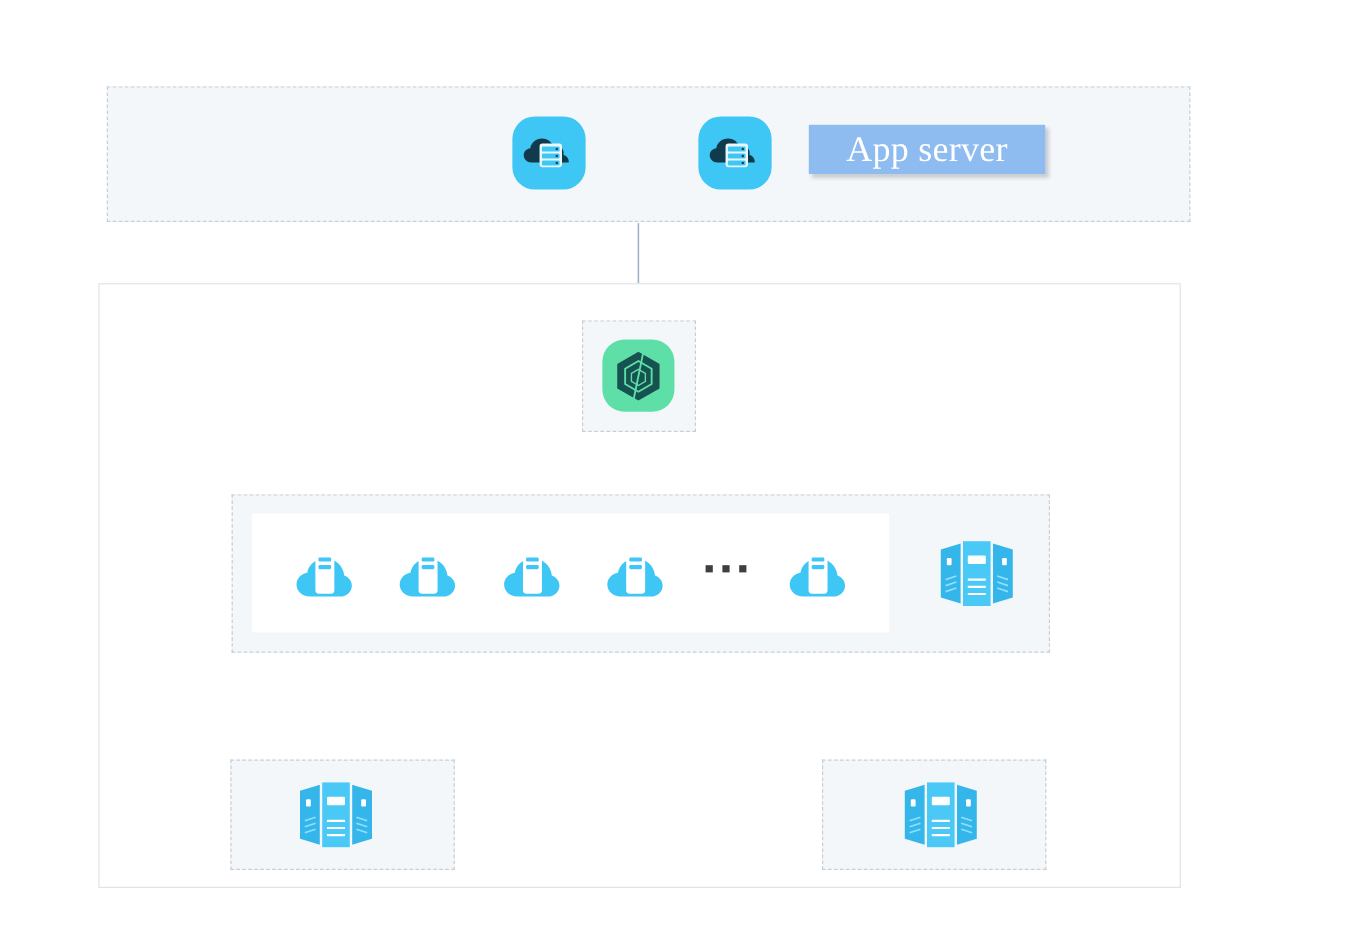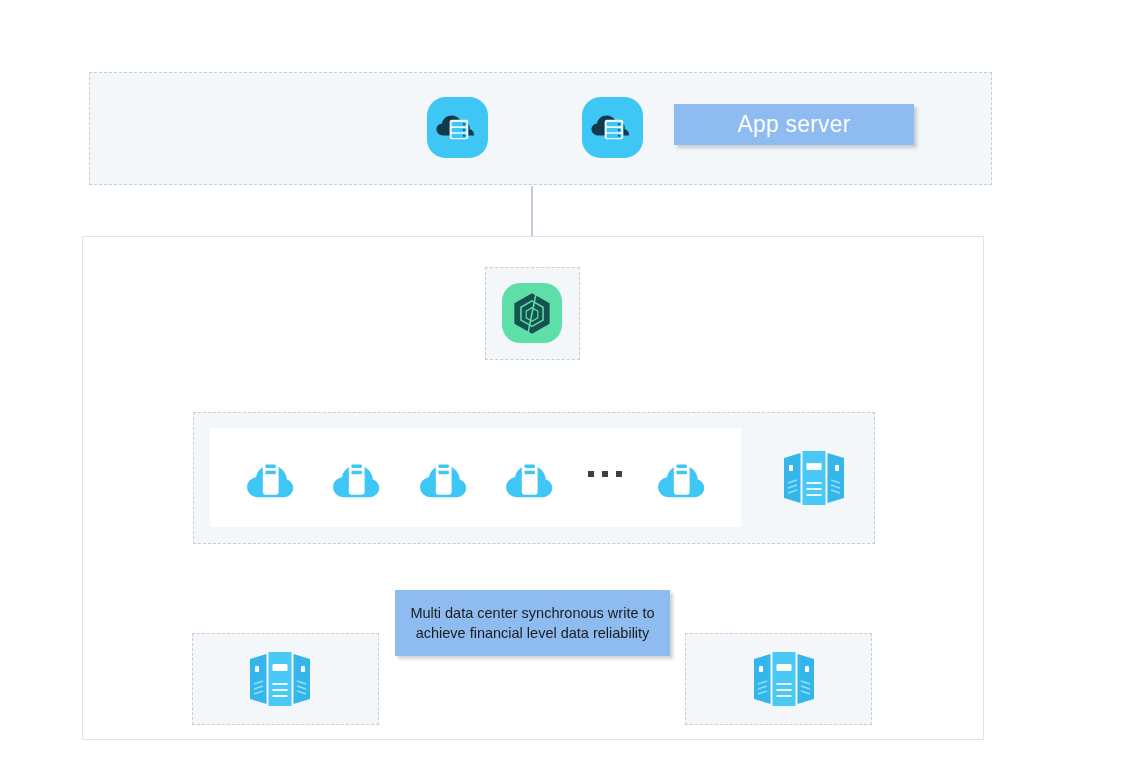--- a/index.html
+++ b/index.html
@@ -55,24 +55,25 @@
     box-shadow: 3px 3px 3px rgba(120,130,145,0.35);
     color: #ffffff;
     display: flex;
     align-items: center;
     justify-content: center;
     box-sizing: border-box;
   }
   #app-server-label {
     left: 674px;
     top: 104px;
-    width: 240px;
+    width: 197px;
     height: 41px;
-    font-size: 23px;
+    font-size: 30px;
     letter-spacing: 0.2px;
+    font-family: Liberation Serif, serif;
   }
 
   
   #main-container { left: 82px; top: 236px; width: 902px; height: 504px; }
 
   
   #engine-zone { left: 485px; top: 267px; width: 95px; height: 93px; }
   #engine-icon { position: absolute; left: 501px; top: 282px; width: 62px; height: 62px; }
 
   
@@ -346,15 +347,14 @@
       <rect x="22.5" y="4" width="23" height="54" fill="#4bc9f6"></rect>
       <rect x="26.5" y="16" width="15" height="7" rx="1" fill="#ffffff"></rect>
       <g stroke="#ffffff" stroke-width="1.8">
         <line x1="26.5" y1="36" x2="41.5" y2="36"></line>
         <line x1="26.5" y1="42" x2="41.5" y2="42"></line>
         <line x1="26.5" y1="48" x2="41.5" y2="48"></line>
       </g>
     </svg>
   </div>
 
-  <div id="note-box" class="label-box">Multi data center synchronous write to achieve financial level data reliability</div>
 
 </div>
 
 </body></html>

